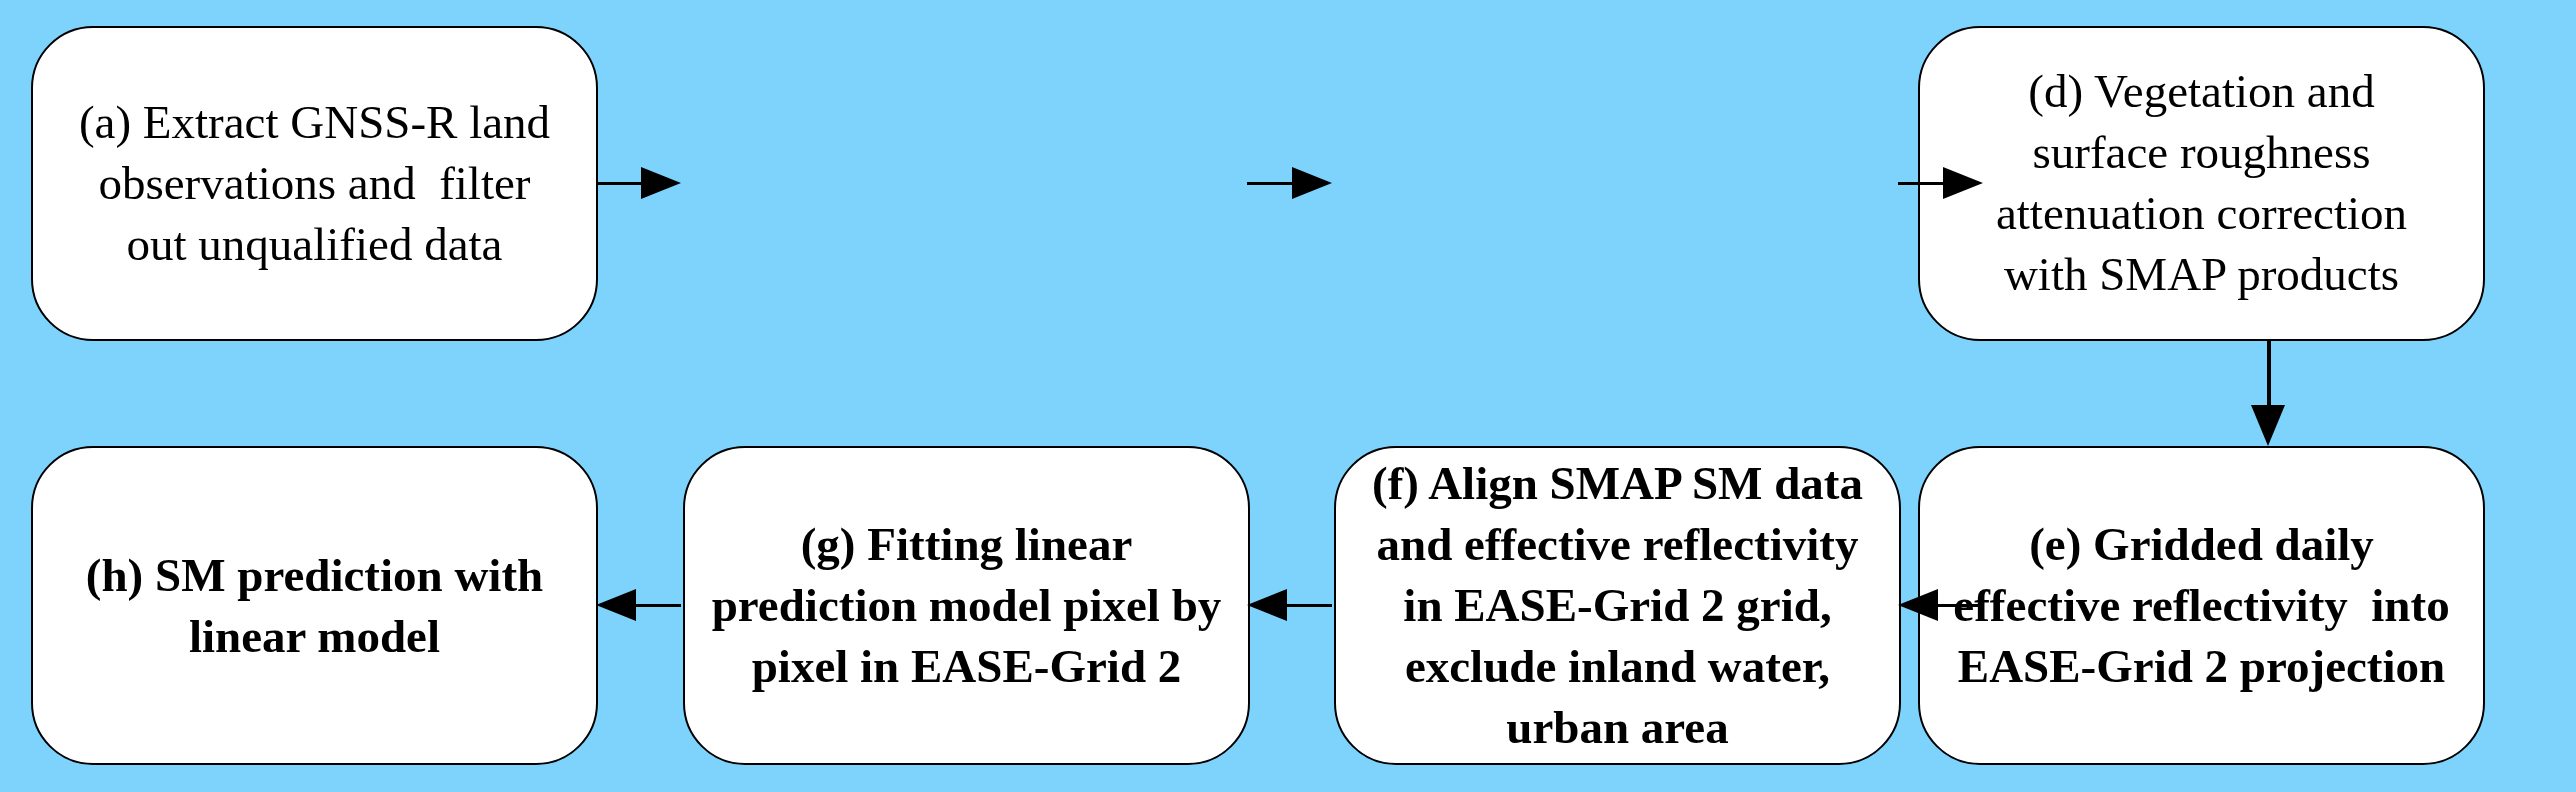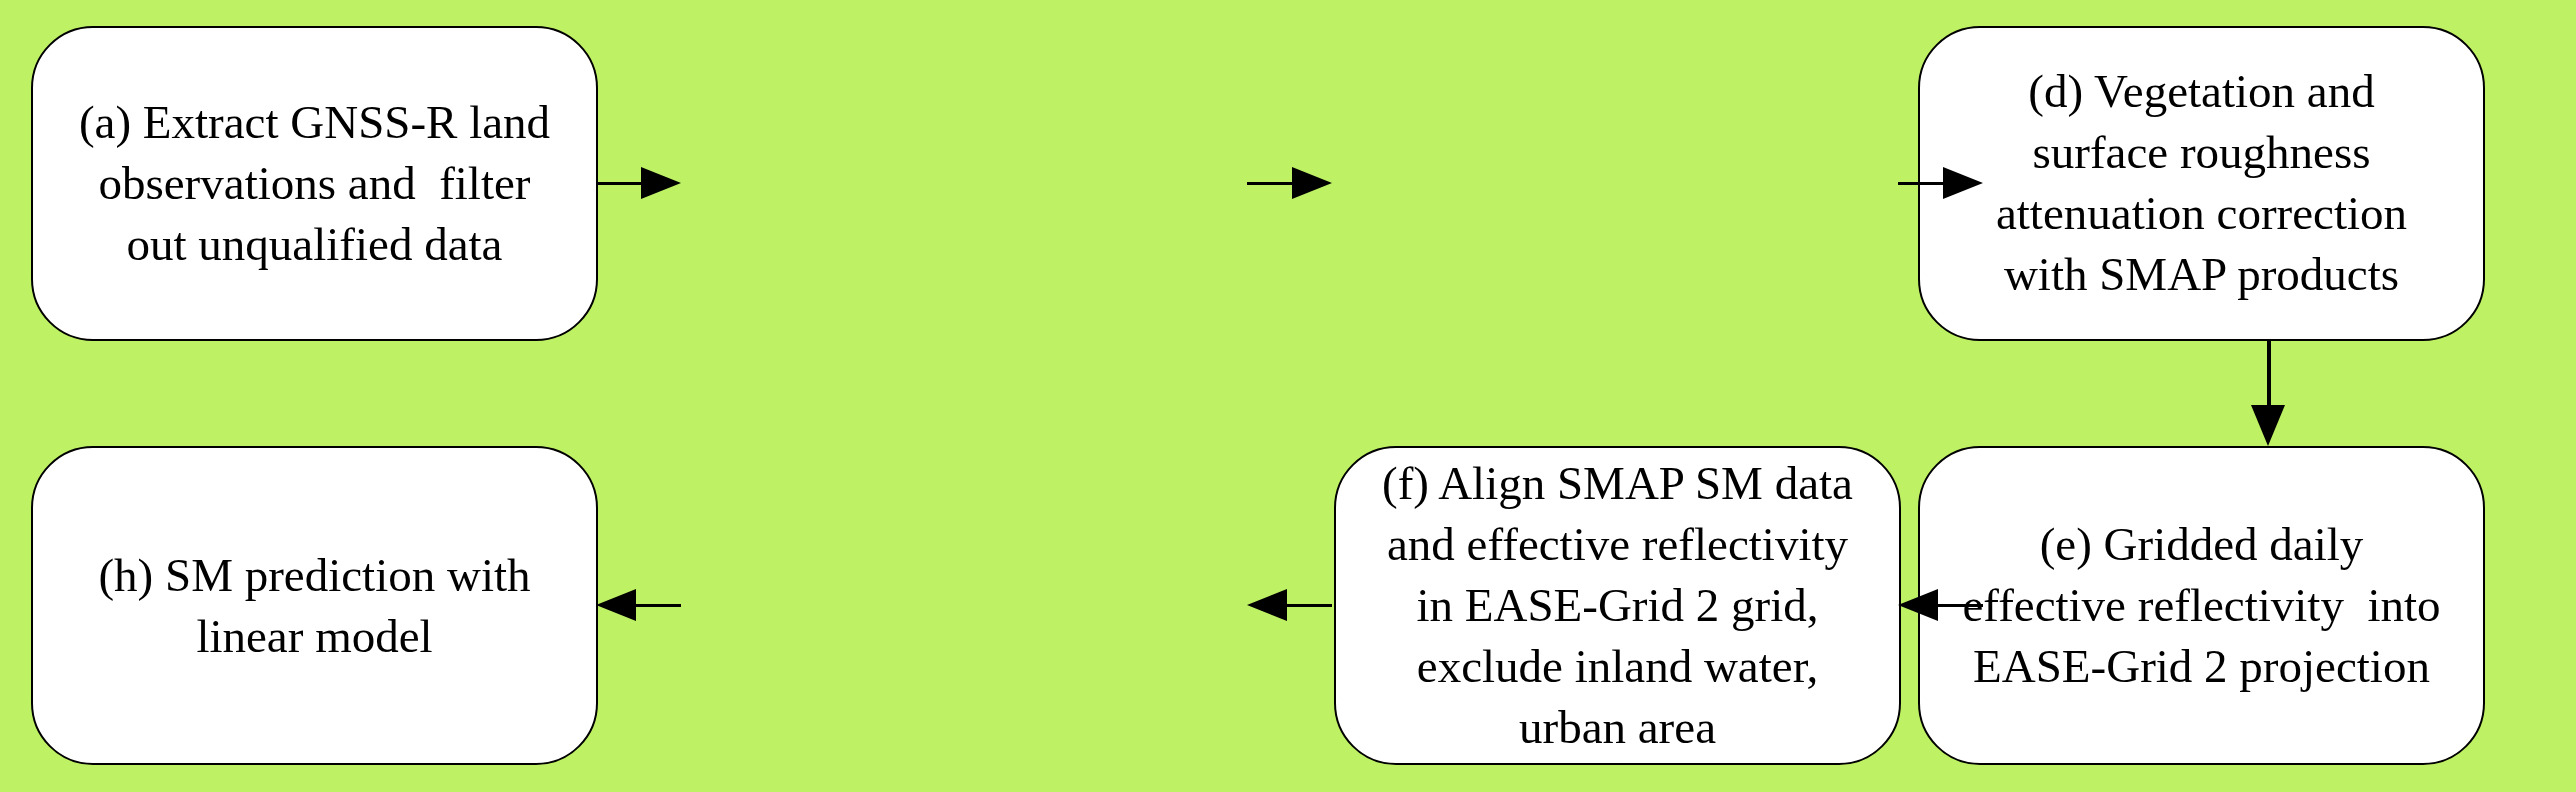--- a/index.html
+++ b/index.html
@@ -4,21 +4,21 @@
 <style>
   html, body {
     margin: 0;
     padding: 0;
     background: #ffffff;
   }
   #canvas {
     position: relative;
     width: 2576px;
     height: 792px;
-    background: #bef264;
+    background: #7dd3fc;
     font-family: "Liberation Serif", "DejaVu Serif", serif;
     color: #000000;
     overflow: hidden;
   }
   .box {
     position: absolute;
     box-sizing: border-box;
     width: 567px;
     background: #ffffff;
     border: 2.9px solid #000000;
@@ -26,21 +26,21 @@
     display: flex;
     align-items: center;
     justify-content: center;
     text-align: center;
     white-space: pre-wrap;
     font-size: 47px;
     line-height: 61px;
     padding: 0 4.4px;
   }
   .row-top    { top: 25.6px;  height: 315px; }
-  .row-bottom { top: 446px; height: 319px; }
+  .row-bottom { top: 446px; height: 319px; font-weight: bold; }
   .col-1 { left: 31px; }
   .col-2 { left: 683px; }
   .col-3 { left: 1334px; }
   .col-4 { left: 1918px; }
 
   .arrow { position: absolute; }
   .arrow-h { width: 86px; height: 32px; }
   .shaft-h {
     position: absolute;
     top: 14.6px;
@@ -95,20 +95,23 @@
 with SMAP products</div>
 
   <div class="box row-bottom col-4">(e) Gridded daily
 effective reflectivity  into
 EASE-Grid 2 projection</div>
   <div class="box row-bottom col-3">(f) Align SMAP SM data
 and effective reflectivity
 in EASE-Grid 2 grid,
 exclude inland water,
 urban area</div>
+  <div class="box row-bottom col-2">(g) Fitting linear
+prediction model pixel by
+pixel in EASE-Grid 2</div>
   <div class="box row-bottom col-1">(h) SM prediction with
 linear model</div>
 
   <div class="arrow arrow-h arrow-right" style="left:596px; top:167px;">
     <div class="shaft-h"></div>
     <div class="head-right"></div>
   </div>
   <div class="arrow arrow-h arrow-right" style="left:1247px; top:167px;">
     <div class="shaft-h"></div>
     <div class="head-right"></div>

